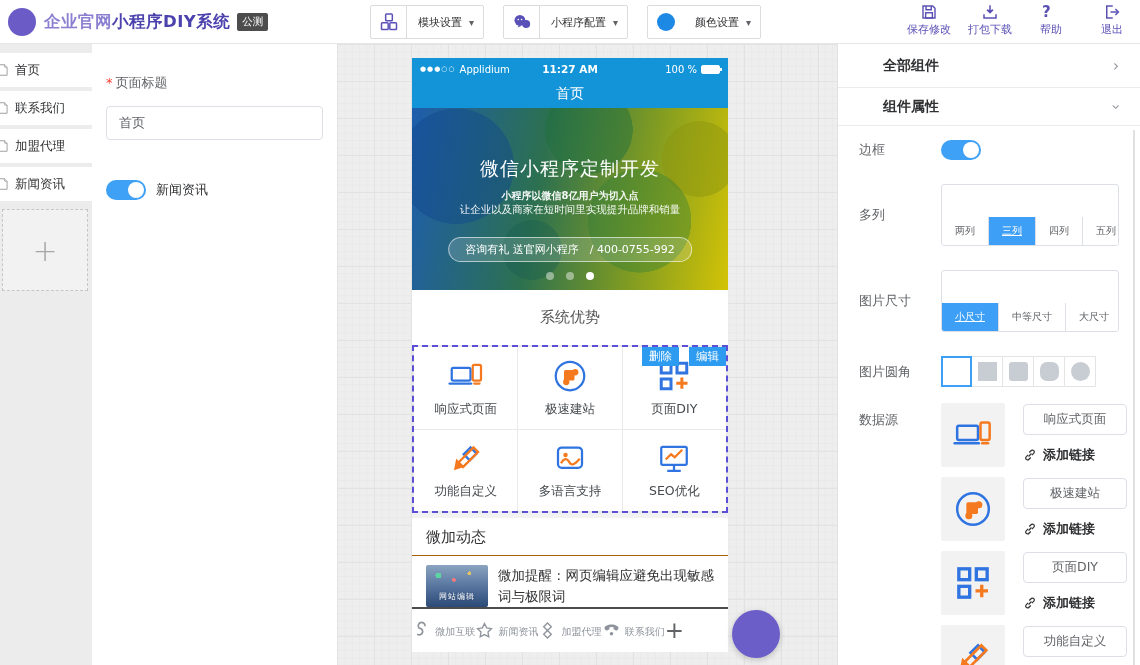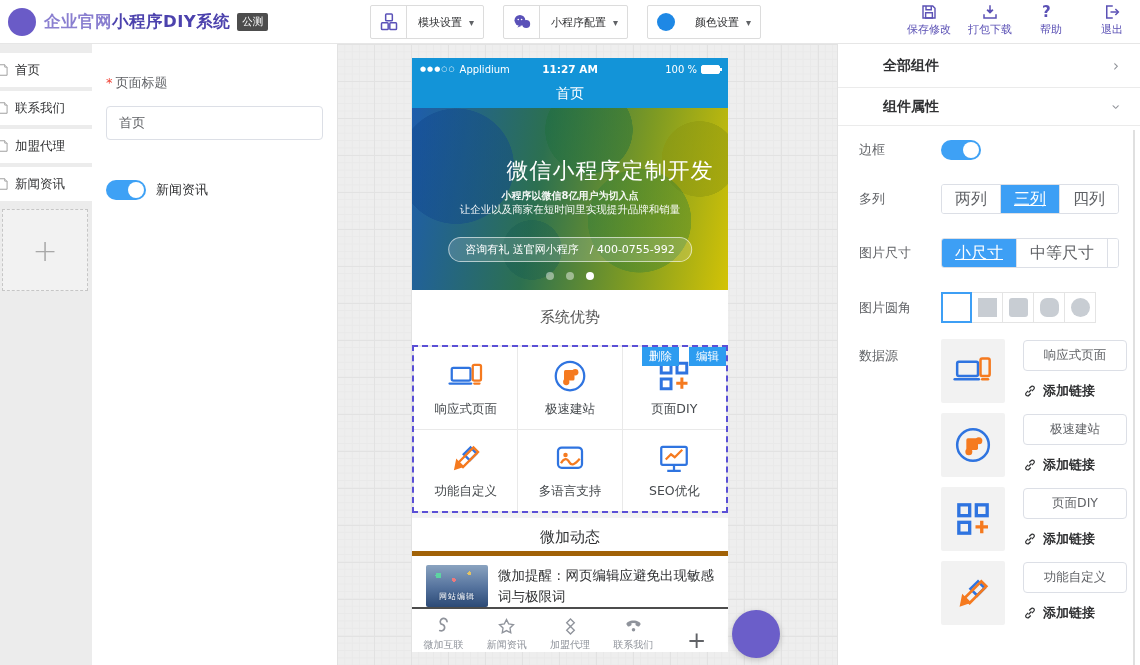--- a/index.html
+++ b/index.html
@@ -71,73 +71,73 @@
 
   .banner { height:182px; position:relative; overflow:hidden; text-align:center;
     background:
       radial-gradient(circle 58px at 14% 32%, rgba(16,70,140,.45) 99%, transparent 100%),
       radial-gradient(circle 44px at 56% 12%, rgba(30,110,60,.45) 99%, transparent 100%),
       radial-gradient(circle 52px at 72% 62%, rgba(45,125,55,.38) 99%, transparent 100%),
       radial-gradient(circle 38px at 91% 28%, rgba(140,150,15,.5) 99%, transparent 100%),
       radial-gradient(circle 30px at 38% 78%, rgba(20,90,80,.35) 99%, transparent 100%),
       linear-gradient(100deg,#1e5dad 0%, #2c7050 40%, #7d9a23 70%, #d3c306 100%); }
   .banner-logo { position:absolute; top:9px; left:50%; transform:translateX(-50%); width:34px; height:34px; }
-  .banner-title { position:absolute; top:48px; width:100%; color:#fff; font-size:22px; letter-spacing:1px;margin-left:40px; }
+  .banner-title { position:absolute; top:48px; width:100%; color:#fff; font-size:19px; letter-spacing:1px; }
   .banner-sub1 { position:absolute; top:81px; width:100%; color:rgba(255,255,255,.95); font-size:10px;font-weight:bold; }
   .banner-sub2 { position:absolute; top:95px; width:100%; color:rgba(255,255,255,.95); font-size:10.5px; }
   .banner-pill { position:absolute; top:129px; left:50%; transform:translateX(-50%); white-space:nowrap; border:1px solid rgba(255,255,255,.6); background:rgba(255,255,255,.16); color:#fff; font-size:11px; padding:4px 16px; border-radius:13px; }
   .banner-dots { position:absolute; top:164px; width:100%; display:flex; justify-content:center; gap:12px; }
   .bdot { width:8px; height:8px; border-radius:50%; background:rgba(255,255,255,.45); }
   .bdot.active { background:#fff; }
 
   .adv-head { height:55px; display:flex; align-items:center; justify-content:center; font-size:15px; color:#555; background:#fff; }
   .adv-grid-wrap { position:relative; }
   .adv-grid { height:168px; border:2px dashed #5a4fd6; background:#e9e9e9; display:grid; grid-template-columns:1fr 1fr 1fr; grid-template-rows:1fr 1fr; gap:1px; }
   .adv-cell { background:#fff; display:flex; flex-direction:column; align-items:center; justify-content:center; cursor:pointer; }
   .adv-cell .icon-svg { width:36px; height:36px; }
   .adv-label { margin-top:7px; font-size:12.5px; color:#45494d; }
   .sel-actions { position:absolute; top:2px; right:2px; display:flex; gap:10px; z-index:3; }
   .sel-btn { background:#2d9cf0; color:#fff; font-size:11.5px; padding:2px 7px; cursor:pointer; }
 
   .section-gap { height:5px; background:#f2f2f2; }
   .news { background:#fff; }
-  .news-title { height:38px; line-height:38px; padding:0 14px; font-size:15px; color:#303133; border-bottom:5px solid #a16207;text-align:center; }
+  .news-title { height:38px; line-height:38px; padding:0 14px; font-size:15px; color:#303133; border-bottom:1px solid #a16207; }
   .news-item { display:flex; padding:9px 14px 0 14px; height:51px; overflow:hidden; cursor:pointer; }
   .news-thumb { width:62px; height:42px; flex:none; border-radius:2px; position:relative; overflow:hidden;
     background:
       radial-gradient(circle 3px at 20% 25%, rgba(90,220,160,.9) 99%, transparent), 
       radial-gradient(circle 2px at 70% 20%, rgba(240,200,90,.9) 99%, transparent),
       radial-gradient(circle 2px at 45% 35%, rgba(250,120,120,.9) 99%, transparent),
       linear-gradient(#8aa3c0 0%, #53719c 55%, #2c4a76 100%); }
   .news-thumb-text { position:absolute; left:0; right:0; bottom:5px; text-align:center; color:#fff; font-size:8px; letter-spacing:1px; text-shadow:0 0 2px #1c3a66; }
   .news-text { margin-left:10px; font-size:13.5px; line-height:21px; color:#303133; }
 
   .tabbar { position:absolute; left:0; bottom:0; width:100%; height:45px; background:#fff; border-top:2px solid #4c4c4c; display:flex; }
-  .tab-item { flex:1; display:flex; flex-direction:column; align-items:center; justify-content:flex-end; cursor:pointer; }
+  .tab-item { flex:1; display:flex; flex-direction:row; align-items:center; justify-content:space-between; cursor:pointer; }
   .tab-item .icon-svg { width:19px; height:19px; }
   .tab-glyph { font-size:17px; color:#8f939b; line-height:19px; }
   .tab-label { font-size:10px; color:#8f939b; margin-top:2px; }
   .tab-item.no-label .tab-glyph { font-size:23px; color:#606266; }
 
   .preview-btn { position:absolute; left:395px; top:566px; width:48px; height:48px; border-radius:50%; background:#6b5ec9; display:flex; align-items:center; justify-content:center; cursor:pointer; box-shadow:0 2px 6px rgba(0,0,0,.2); }
   .preview-btn .icon-svg { width:20px; height:20px; }
 
   
   .inspector { position:absolute; left:837px; top:44px; right:0; bottom:0; background:#fff; border-left:1px solid #e2e2e2; z-index:6; overflow:hidden; }
   .insp-row { border-bottom:1px solid #ebebeb; display:flex; align-items:center; padding:0 21px; font-size:14px; font-weight:600; color:#303133; cursor:pointer; }
   .insp-row.r1 { height:44px; } .insp-row.r2 { height:38px; font-weight:600; }
   .insp-row .icon-svg { width:15px; height:15px; margin-right:9px; }
   .insp-chevron { margin-left:auto; color:#909399; font-size:15px; font-weight:400; }
   .chev-down { display:inline-block; transform:rotate(90deg); }
   .props { padding:14px 21px 0 21px; }
   .prop-row { display:flex; align-items:center; margin-bottom:24px; }
   .prop-row.top { align-items:flex-start; }
   .prop-label { width:82px; flex:none; font-size:13px; color:#606266; }
   .seg { display:inline-flex; border:1px solid #dcdfe6; border-radius:3px; overflow:hidden; }
-  .seg-opt { padding:0 13px; height:28px; line-height:28px; font-size:16px; color:#606266; border-left:1px solid #dcdfe6; cursor:pointer; background:#fff; white-space:nowrap; }
+  .seg-opt { padding:0 13px; height:28px; line-height:28px; font-size:10px; color:#606266; border-left:1px solid #dcdfe6; cursor:pointer; background:#fff; white-space:nowrap;margin-top:32px; }
   .seg-opt:first-child { border-left:none; }
   .seg-opt.sel { background:#3d9ff5; color:#fff;text-decoration:underline; }
   .radius-strip { display:inline-flex; }
   .radius-cell { width:31px; height:31px; border:1px solid #e4e4e4; border-left:none; background:#fff; display:flex; align-items:center; justify-content:center; cursor:pointer; }
   .radius-cell:first-child { border-left:1px solid #e4e4e4; }
   .radius-cell.sel { border:2px solid #3d9ff5; }
   .radius-shape { width:19px; height:19px; background:#c8cdd3; }
   .radius-shape.none { background:#fff; }
   .ds-list { }
   .ds-item { display:flex; margin-bottom:10px; }

